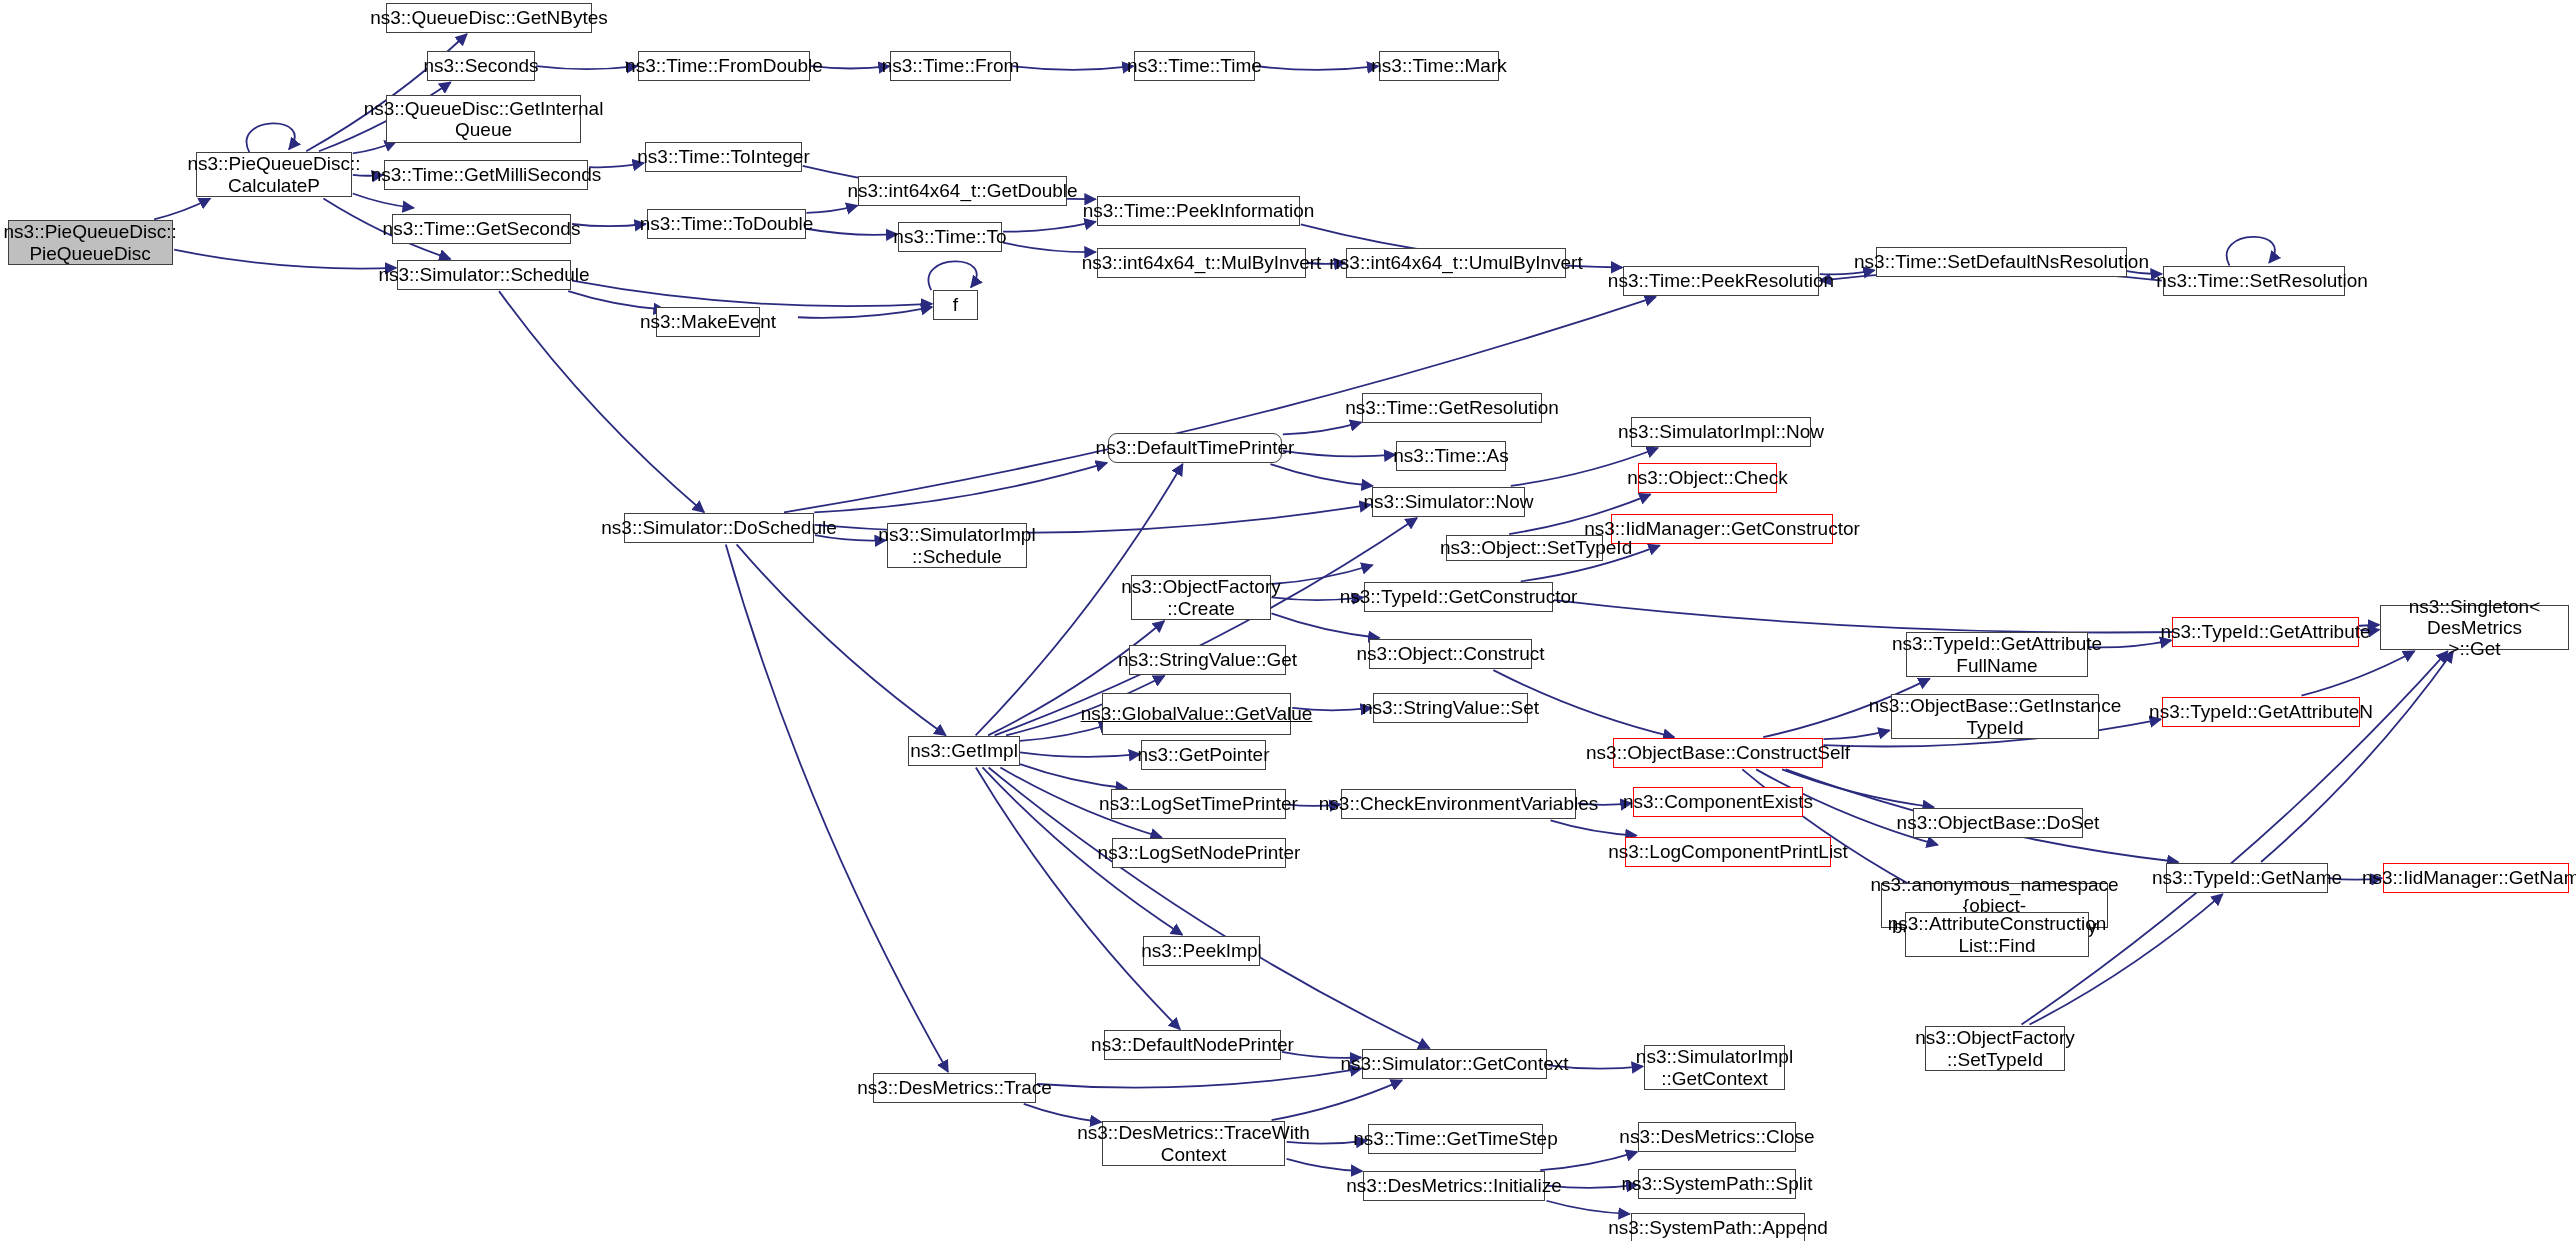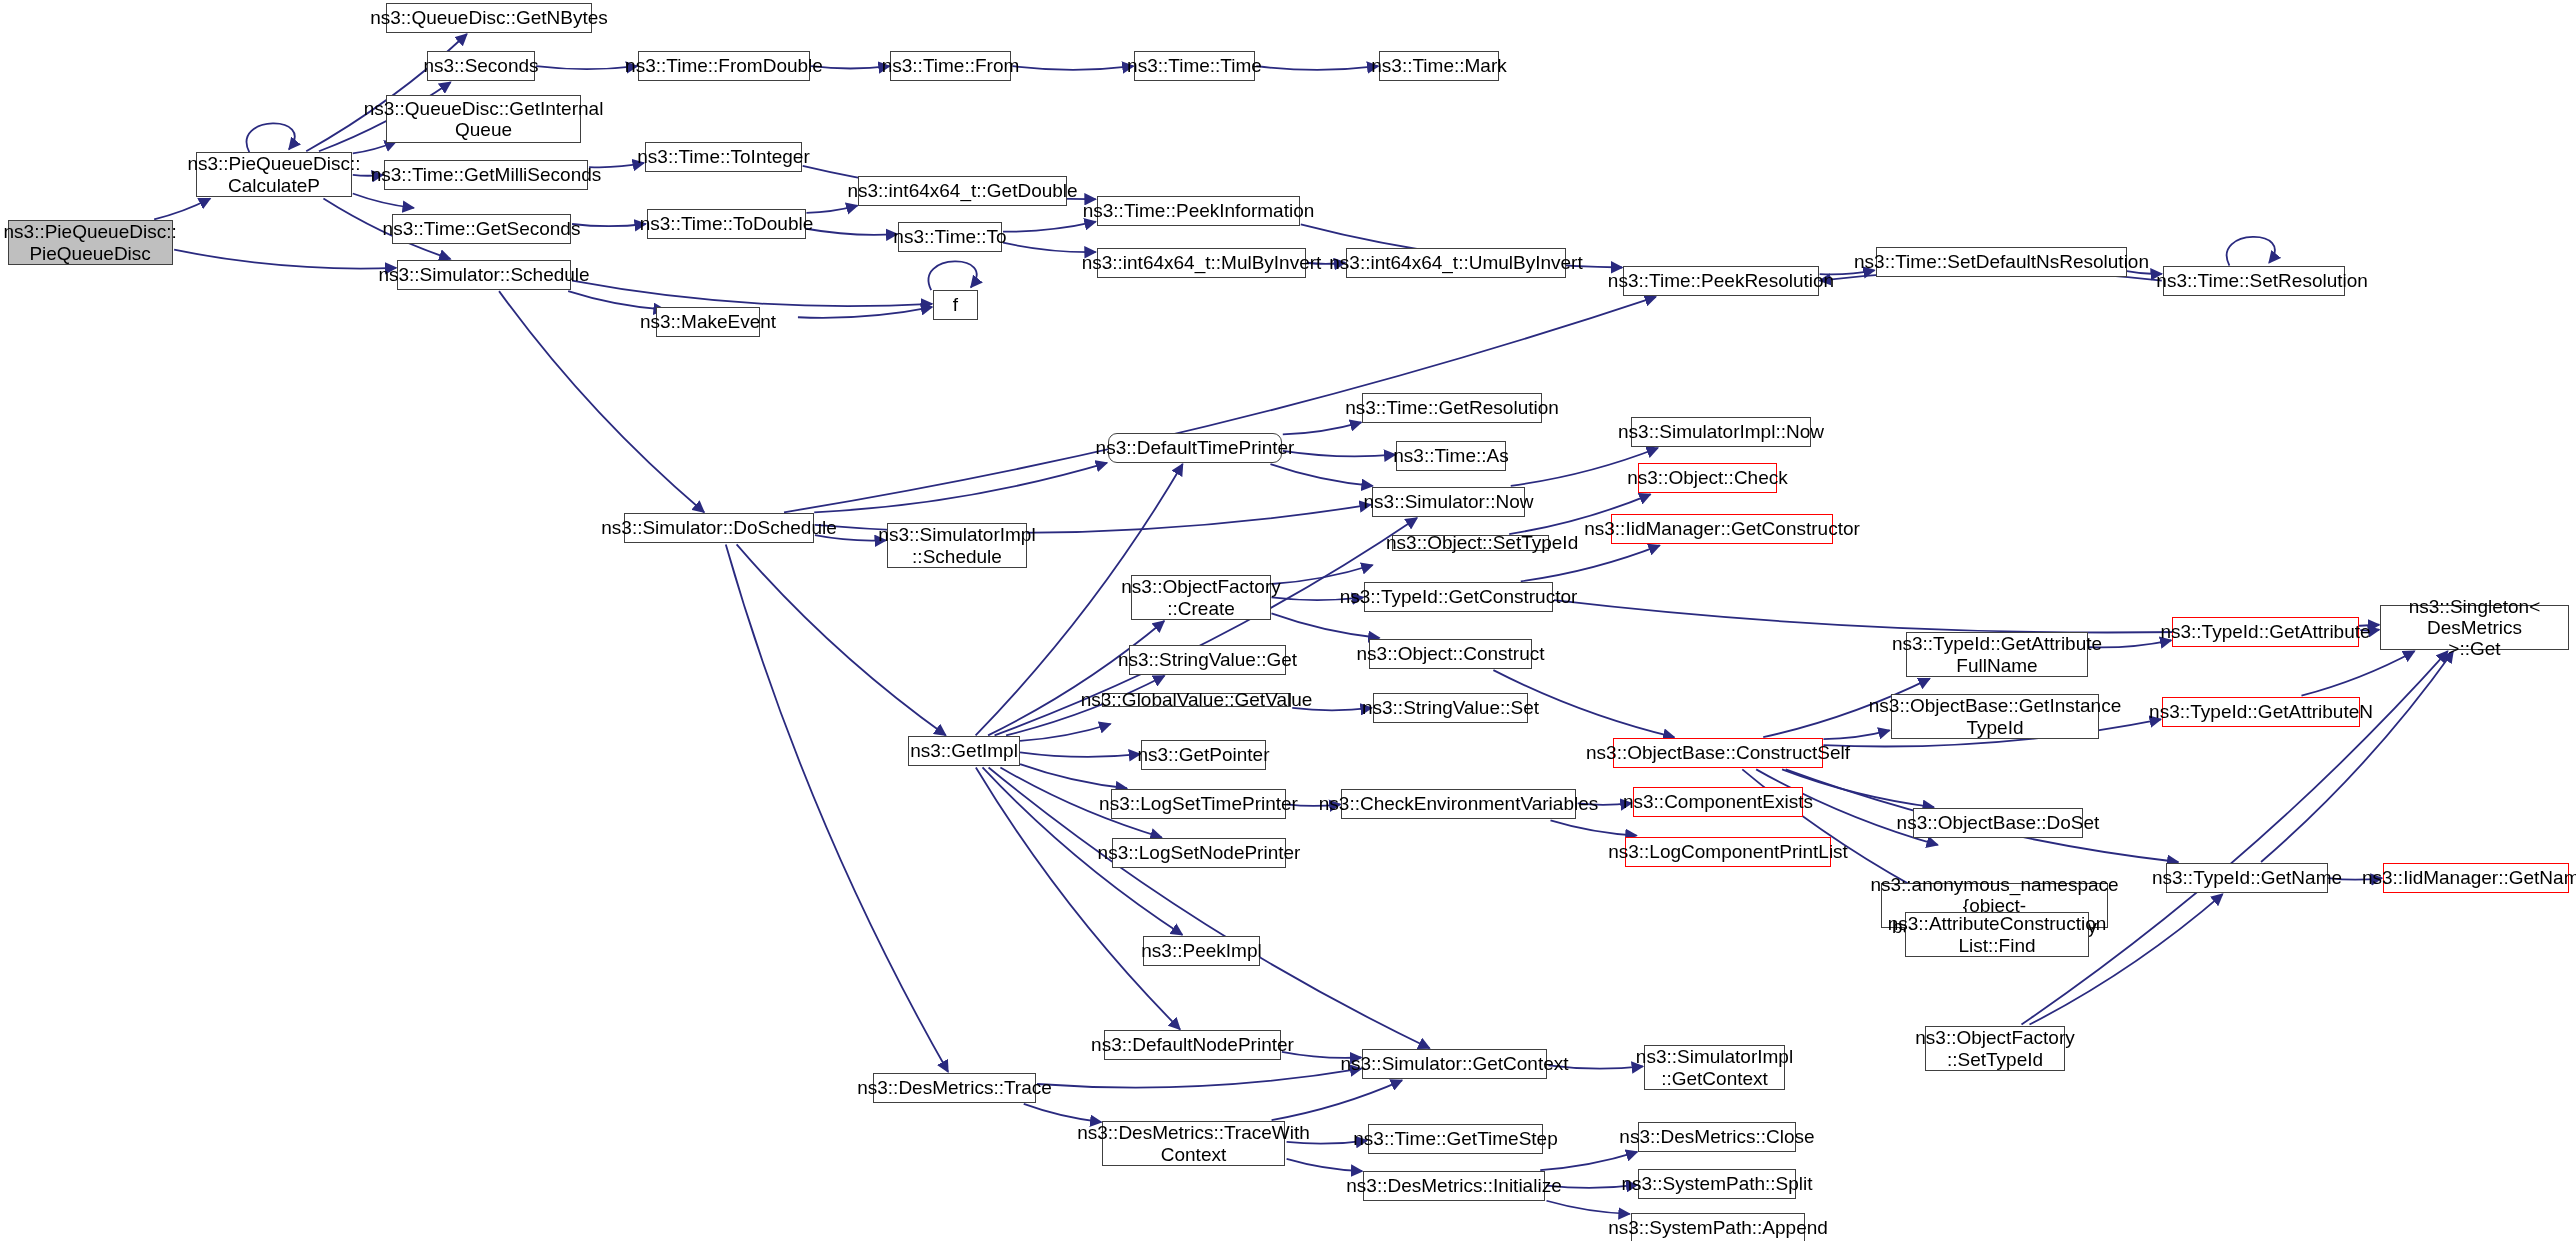--- a/index.html
+++ b/index.html
@@ -163,27 +163,27 @@
       <div class="node" style="left: 624px; top: 513px; width: 190px; height: 30px;">ns3::Simulator::DoSchedule</div>
       <div class="node" style="left: 887px; top: 523px; width: 140px; height: 45px;">ns3::SimulatorImpl
 ::Schedule</div>
       <div class="node" style="left: 1108px; top: 433px; width: 174px; height: 30px; border-radius: 9px;">ns3::DefaultTimePrinter</div>
       <div class="node" style="left: 1362px; top: 393px; width: 180px; height: 30px;">ns3::Time::GetResolution</div>
       <div class="node" style="left: 1396px; top: 441px; width: 110px; height: 30px;">ns3::Time::As</div>
       <div class="node" style="left: 1372px; top: 487px; width: 153px; height: 30px;">ns3::Simulator::Now</div>
       <div class="node" style="left: 1631px; top: 417px; width: 180px; height: 30px;">ns3::SimulatorImpl::Now</div>
       <div class="node red" style="left: 1638px; top: 463px; width: 139px; height: 30px;">ns3::Object::Check</div>
       <div class="node red" style="left: 1611px; top: 514px; width: 222px; height: 30px;">ns3::IidManager::GetConstructor</div>
-      <div class="node" style="left: 1392px; top: 535px; width: 157px; height: 16px; padding-left: 27px;">ns3::Object::SetTypeId</div>
+      <div class="node" style="left: 1446px; top: 535px; width: 157px; height: 26px; padding-left: 27px;">ns3::Object::SetTypeId</div>
       <div class="node" style="left: 1131px; top: 575px; width: 140px; height: 45px;">ns3::ObjectFactory
 ::Create</div>
       <div class="node" style="left: 1364px; top: 582px; width: 189px; height: 30px;">ns3::TypeId::GetConstructor</div>
       <div class="node" style="left: 1369px; top: 639px; width: 163px; height: 30px;">ns3::Object::Construct</div>
       <div class="node" style="left: 1129px; top: 645px; width: 157px; height: 30px;">ns3::StringValue::Get</div>
-      <div class="node" style="left: 1102px; top: 693px; width: 189px; height: 14px;">ns3::GlobalValue::GetValue</div>
+      <div class="node" style="left: 1102px; top: 693px; width: 189px; height: 42px; text-decoration: underline;">ns3::GlobalValue::GetValue</div>
       <div class="node" style="left: 1373px; top: 693px; width: 155px; height: 30px;">ns3::StringValue::Set</div>
       <div class="node" style="left: 908px; top: 736px; width: 112px; height: 30px;">ns3::GetImpl</div>
       <div class="node" style="left: 1141px; top: 740px; width: 125px; height: 30px;">ns3::GetPointer</div>
       <div class="node" style="left: 1111px; top: 789px; width: 175px; height: 30px;">ns3::LogSetTimePrinter</div>
       <div class="node" style="left: 1341px; top: 789px; width: 235px; height: 30px;">ns3::CheckEnvironmentVariables</div>
       <div class="node" style="left: 1112px; top: 838px; width: 174px; height: 30px;">ns3::LogSetNodePrinter</div>
       <div class="node red" style="left: 1633px; top: 787px; width: 170px; height: 30px;">ns3::ComponentExists</div>
       <div class="node red" style="left: 1625px; top: 837px; width: 206px; height: 30px;">ns3::LogComponentPrintList</div>
       <div class="node red" style="left: 1613px; top: 738px; width: 210px; height: 30px;">ns3::ObjectBase::ConstructSelf</div>
       <div class="node" style="left: 1891px; top: 694px; width: 208px; height: 45px;">ns3::ObjectBase::GetInstance

